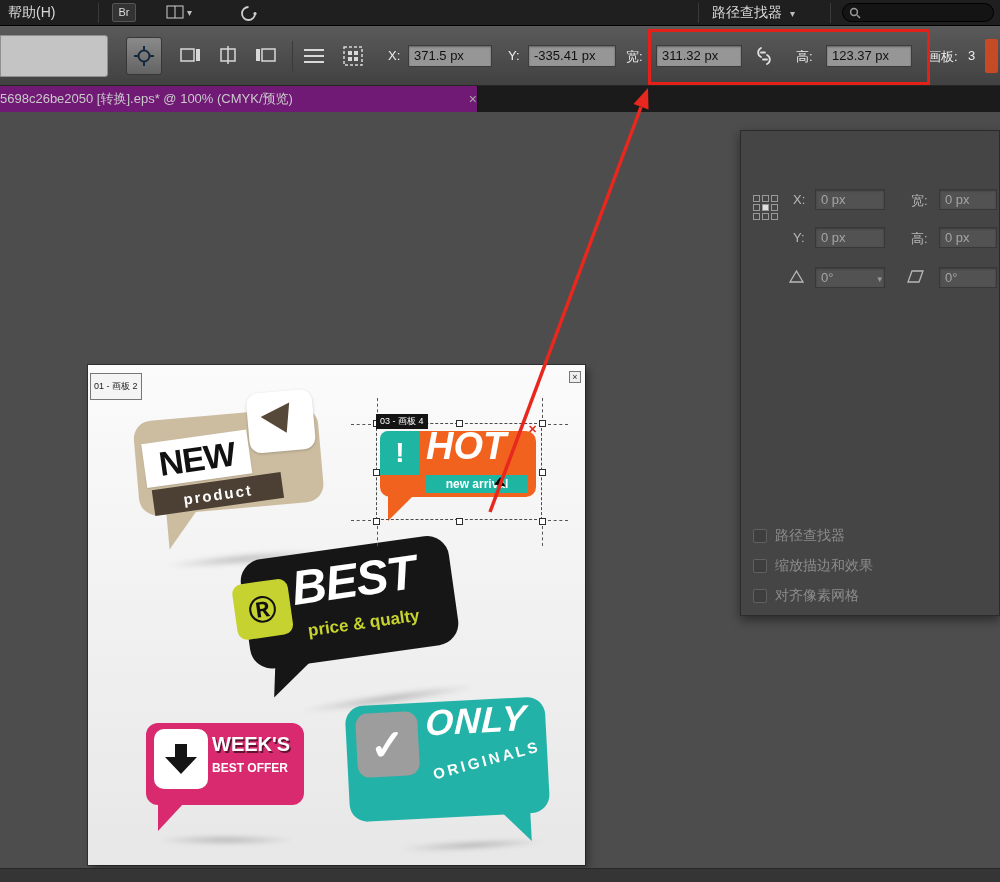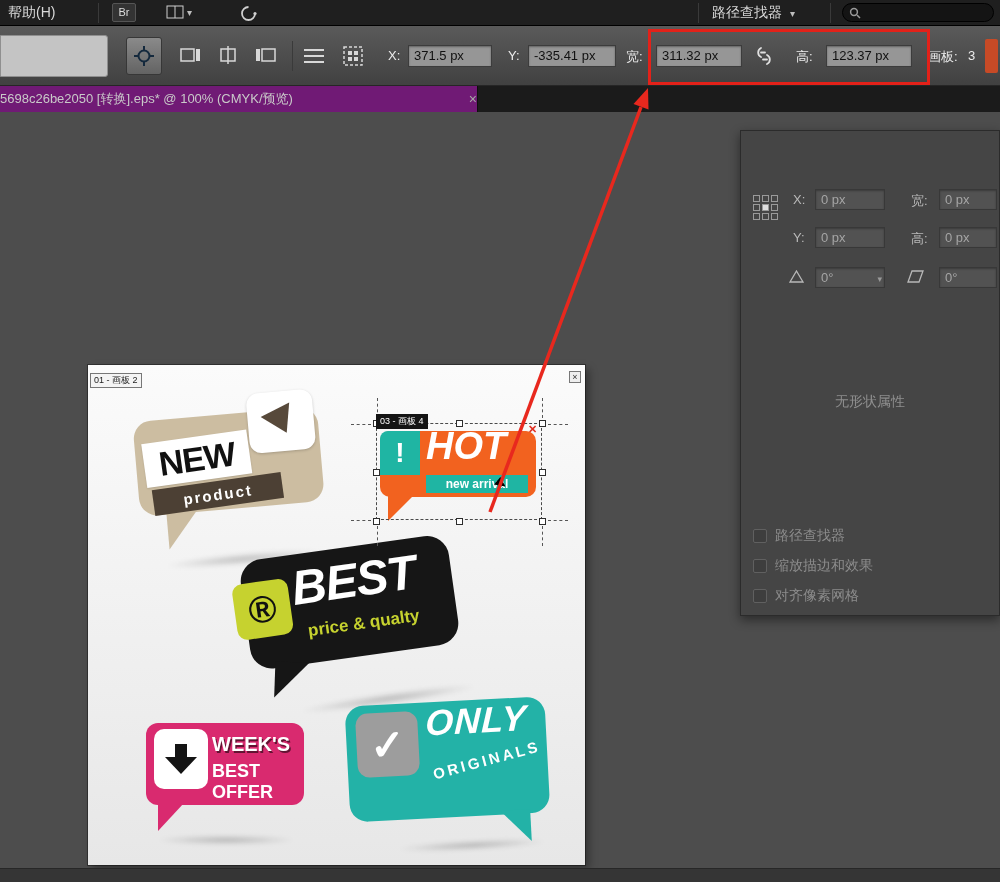--- a/index.html
+++ b/index.html
@@ -29,21 +29,21 @@
   
   .tabbar{position:absolute;left:0;top:86px;width:1000px;height:26px;background:#1b1b1b;z-index:30}
   .doc-tab{position:absolute;left:0;top:0;width:478px;height:26px;background:#701a75;border-right:1px solid #0e0e0e;display:flex;align-items:center;padding:0 0;gap:10px}
   .doc-title{color:#c9c9c9;font-size:13px;white-space:nowrap;overflow:hidden;flex:1}
   .tab-close{color:#a8a8a8;font-size:14px;cursor:default}
 
   
   .canvas{position:absolute;left:0;top:112px;width:1000px;height:756px;background:#4d4d4d}
   .statusbar{position:absolute;left:0;top:868px;width:1000px;height:14px;background:#353535;border-top:1px solid #272727}
   .artboard{position:absolute;left:88px;top:365px;width:497px;height:500px;background:linear-gradient(#fbfbfb,#e7e7e7);box-shadow:0 0 0 1px rgba(0,0,0,.35),4px 4px 8px rgba(0,0,0,.35)}
-  .ab-label{position:absolute;left:2px;top:8px;background:#f4f4f4;border:1px solid #777;color:#222;font-size:9px;padding:0 3px;white-space:nowrap}
+  .ab-label{position:absolute;left:2px;top:8px;background:#f4f4f4;border:1px solid #777;color:#222;font-size:9px;padding:6px 3px;white-space:nowrap}
   .ab-close{position:absolute;right:4px;top:6px;width:12px;height:12px;background:#eee;border:1px solid #777;color:#333;font-size:9px;line-height:10px;text-align:center}
 
   
   .badge{position:absolute}
   .shadow{position:absolute;border-radius:50%;background:radial-gradient(ellipse at center,rgba(0,0,0,.22),rgba(0,0,0,0) 70%);filter:blur(2px)}
   .tail{position:absolute;width:0;height:0}
 
   .b-new{left:50px;top:30px;width:205px;height:175px;transform:rotate(-5deg)}
   .new-bubble{position:absolute;left:0;top:18px;width:185px;height:95px;background:#ccbda1;border-radius:18px}
   .new-sq{position:absolute;left:115px;top:0;width:66px;height:60px;background:#fff;border-radius:12px;display:flex;align-items:center;justify-content:center;box-shadow:0 1px 3px rgba(0,0,0,.2)}
@@ -68,21 +68,21 @@
   .best-title{position:absolute;left:60px;top:6px;color:#fff;font-size:48px;font-weight:bold;font-style:italic;letter-spacing:-1px}
   .best-sub{position:absolute;left:70px;top:68px;color:#c6d22f;font-size:17px;font-weight:bold}
   .best-tail{left:30px;top:106px;border-top:36px solid #161616;border-right:34px solid transparent;transform:rotate(10deg)}
 
   .b-week{left:58px;top:352px;width:170px;height:125px}
   .week-bubble{position:absolute;left:0;top:6px;width:158px;height:82px;background:#d92a6f;border-radius:12px}
   .week-sq{position:absolute;left:8px;top:12px;width:54px;height:60px;background:#fff;border-radius:10px;display:flex;flex-direction:column;align-items:center;justify-content:center}
   .wk-shaft{width:12px;height:13px;background:#141414}
   .wk-head{width:0;height:0;border-left:16px solid transparent;border-right:16px solid transparent;border-top:17px solid #141414}
   .week-l1{position:absolute;left:66px;top:16px;color:#fff;font-size:20px;font-weight:bold;text-shadow:1.5px 1.5px 0 rgba(0,0,0,.55)}
-  .week-l2{position:absolute;left:66px;top:44px;color:#fff;font-size:18px;font-weight:bold}
+  .week-l2{position:absolute;left:66px;top:44px;color:#fff;font-size:12px;font-weight:bold}
   .week-tail{left:12px;top:86px;border-top:28px solid #d92a6f;border-right:26px solid transparent}
 
   .b-only{left:260px;top:328px;width:215px;height:155px;transform:rotate(-3deg)}
   .only-bubble{position:absolute;left:0;top:8px;width:200px;height:116px;background:#23b2a7;border-radius:18px}
   .only-sq{position:absolute;left:10px;top:16px;width:62px;height:64px;background:#9d9d9d;border-radius:12px;display:flex;align-items:center;justify-content:center;color:#fff;font-size:42px;font-weight:bold}
   .only-title{position:absolute;left:80px;top:8px;color:#fff;font-size:36px;font-weight:bold;font-style:italic;transform:skewX(-5deg);letter-spacing:1px}
   .only-sub{position:absolute;left:84px;top:60px;color:#fff;font-size:15px;font-weight:bold;letter-spacing:3px;transform:rotate(-12deg)}
   .only-tail{left:150px;top:120px;border-top:32px solid #23b2a7;border-left:30px solid transparent}
 
   
@@ -350,21 +350,20 @@
     <span>0°</span>
     <span class="dd">▾</span>
   </div>
   <div class="picon" style="left:166px;top:139px">
     <svg width="17" height="13" viewBox="0 0 17 13">
         <path d="M5 1 H16 L12 12 H1 Z" fill="none" stroke="#b8b8b8" stroke-width="1.3"></path>
       </svg>
   </div>
   <div class="pfield" style="left:198px;top:136px;width:58px">0°</div>
 
-  <div class="pempty">无形状属性</div>
 
   <div class="pcheck" style="top:396px">
     <span class="pbox"></span>
     <span class="plbl">路径查找器</span>
   </div>
   <div class="pcheck" style="top:426px">
     <span class="pbox"></span>
     <span class="plbl">缩放描边和效果</span>
   </div>
   <div class="pcheck" style="top:456px">

